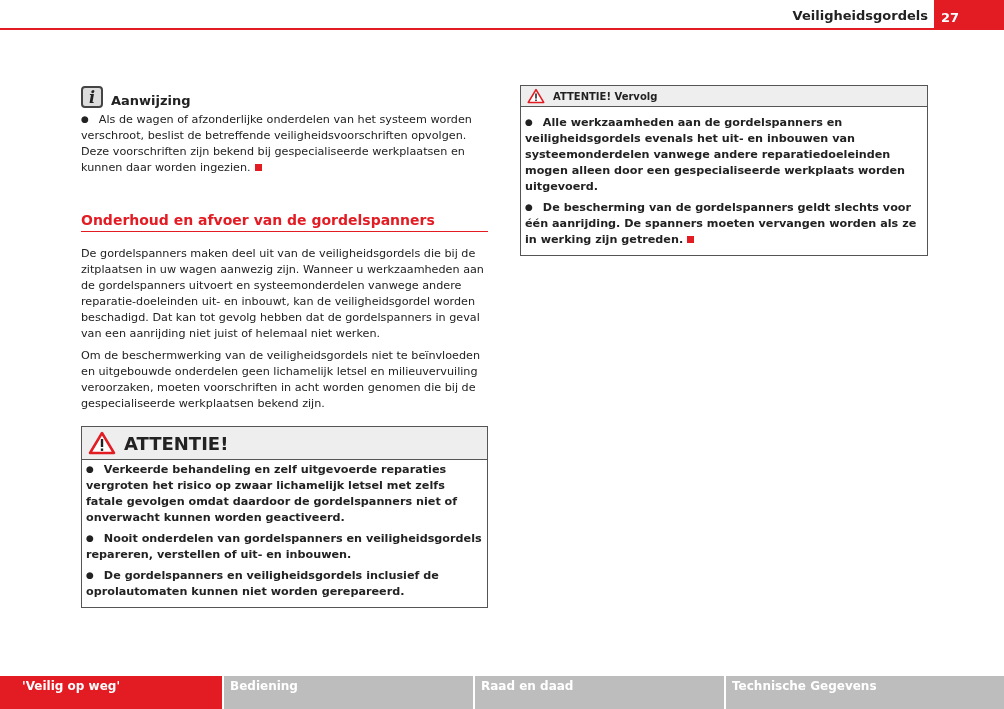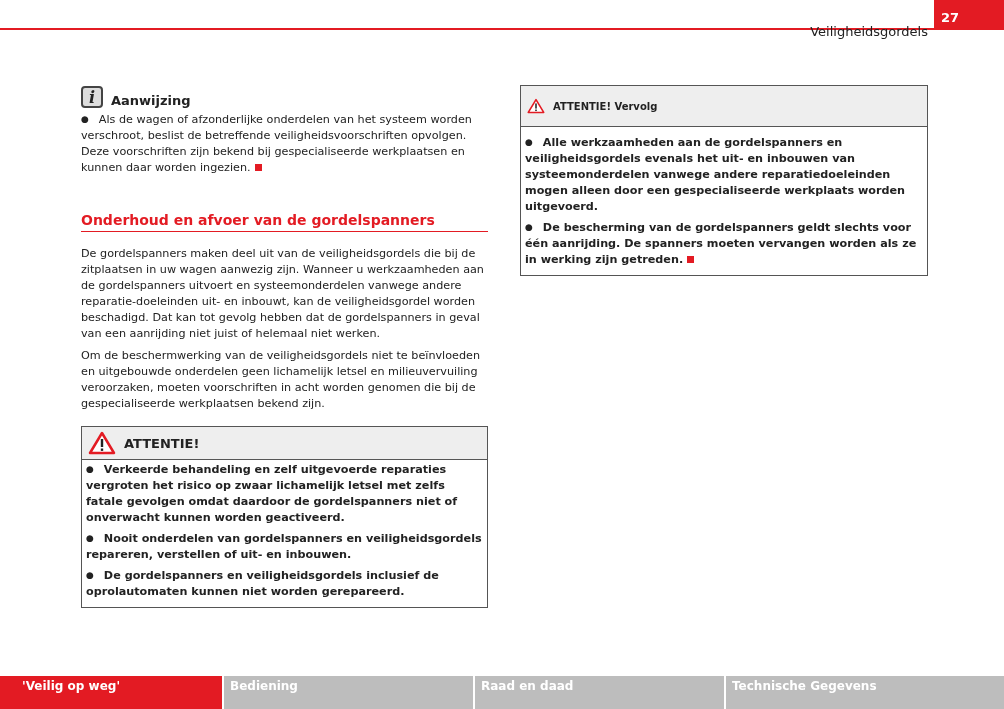--- a/index.html
+++ b/index.html
@@ -1,36 +1,36 @@
 <!DOCTYPE html>
 <html><head>
 <meta charset="utf-8">
 <style>
   html, body { margin:0; padding:0; }
   body { width:1004px; height:709px; position:relative; background:#ffffff; overflow:hidden;
          font-family:"DejaVu Sans", sans-serif; color:#222; }
   .header-line { position:absolute; left:0; top:28px; width:1004px; height:2px; background:#e31b23; }
-  .header-title { position:absolute; right:76px; top:24px; font-size:13px; font-weight:normal; color:#222; }
+  .header-title { position:absolute; right:76px; top:8px; font-size:13px; font-weight:bold; color:#222; }
   .page-num { position:absolute; right:0; top:0; width:70px; height:30px; background:#e31b23; color:#fff;
               font-size:13px; font-weight:bold; padding-left:7px; box-sizing:border-box; line-height:36px; }
   .col-left { position:absolute; left:81px; top:86px; width:407px; }
   .col-right { position:absolute; left:520px; top:85px; width:408px; }
   .note-head { display:flex; align-items:center; gap:8px; margin-bottom:4px; }
   .info-icon { width:22px; height:22px; border:2px solid #444; border-radius:4px; background:#ddd;
                display:flex; align-items:center; justify-content:center; font-family:"DejaVu Serif", serif;
                font-weight:bold; font-style:italic; font-size:16px; color:#222; box-sizing:border-box; }
   .note-title { font-size:13px; font-weight:bold; margin-top:6px; }
   p { margin:0 0 6px 0; font-size:11.2px; line-height:16px; }
   .bullet::before { content:"\25CF"; font-size:9px; margin-right:10px; position:relative; top:-1px; }
   .endmark { display:inline-block; width:7px; height:7px; background:#e31b23; margin-left:4px; }
   .section-title { margin-top:36px; color:#e31b23; font-size:14px; font-weight:bold; padding-bottom:3px;
                    border-bottom:1px solid #e31b23; margin-bottom:14px; }
   .warn-box { border:1px solid #555; margin-top:14px; }
   .warn-head { background:#eeeeee; border-bottom:1px solid #555; display:flex; align-items:center; gap:8px; padding:4px 6px; }
-  .warn-title { font-weight:bold; font-size:13px; }
+  .warn-title { font-weight:bold; font-size:18px; }
   .warn-title.small { font-size:10px; }
   .warn-body { padding:2px 4px 2px 4px; }
   .warn-body p { font-weight:bold; font-size:11.2px; line-height:16px; margin-bottom:5px; }
   .footer { position:absolute; left:0; top:676px; width:1004px; height:33px; display:flex; }
   .footer-tab { height:33px; box-sizing:border-box; padding:3px 0 0 6px; color:#fff; font-size:12px; font-weight:bold; }
   .footer-tab.active { background:#e31b23; padding-left:22px; width:222px; }
   .footer-tab.inactive { background:#bdbdbd; border-left:2px solid #fff; width:251px; }
 </style>
 </head>
 <body>
@@ -62,21 +62,21 @@
     <div class="warn-body">
       <p class="bullet">Verkeerde behandeling en zelf uitgevoerde reparaties vergroten het risico op zwaar lichamelijk letsel met zelfs fatale gevolgen omdat daardoor de gordelspanners niet of onverwacht kunnen worden geactiveerd.</p>
       <p class="bullet">Nooit onderdelen van gordelspanners en veiligheidsgordels repareren, verstellen of uit- en inbouwen.</p>
       <p class="bullet">De gordelspanners en veiligheidsgordels inclusief de oprolautomaten kunnen niet worden gerepareerd.</p>
     </div>
   </div>
 </div>
 
 <div class="col-right">
   <div class="warn-box" style="margin-top:0">
-    <div class="warn-head" style="padding:12px 6px">
+    <div class="warn-head" style="padding:2px 6px">
       <svg width="18" height="16" viewBox="0 0 28 24">
         <path d="M14 2 L26 22 L2 22 Z" fill="#fff" stroke="#e31b23" stroke-width="2.5" stroke-linejoin="round"></path>
         <rect x="12.8" y="8" width="2.4" height="8" fill="#222"></rect>
         <rect x="12.8" y="17.5" width="2.4" height="2.4" fill="#222"></rect>
       </svg>
       <span class="warn-title small">ATTENTIE! Vervolg</span>
     </div>
     <div class="warn-body" style="padding-top:8px">
       <p class="bullet">Alle werkzaamheden aan de gordelspanners en veiligheidsgordels evenals het uit- en inbouwen van systeemonderdelen vanwege andere reparatiedoeleinden mogen alleen door een gespecialiseerde werkplaats worden uitgevoerd.</p>
       <p><span class="bullet"></span><span>De bescherming van de gordelspanners geldt slechts voor één aanrijding. De spanners moeten vervangen worden als ze in werking zijn getreden.</span><span class="endmark"></span></p>

